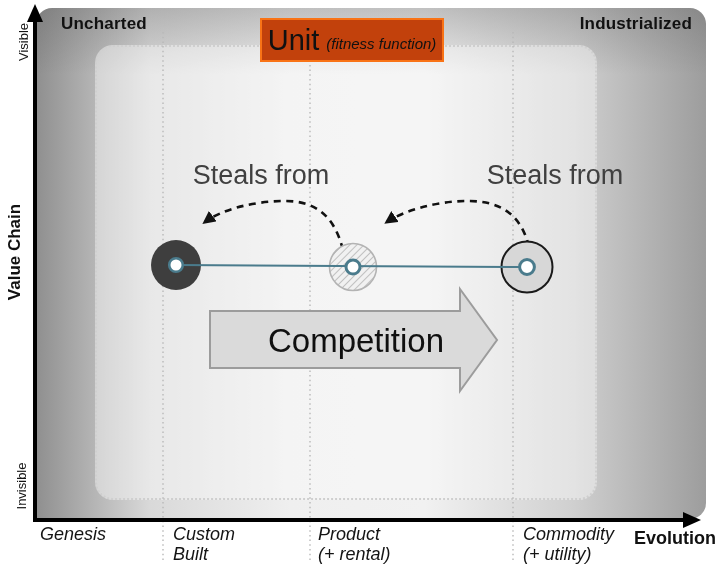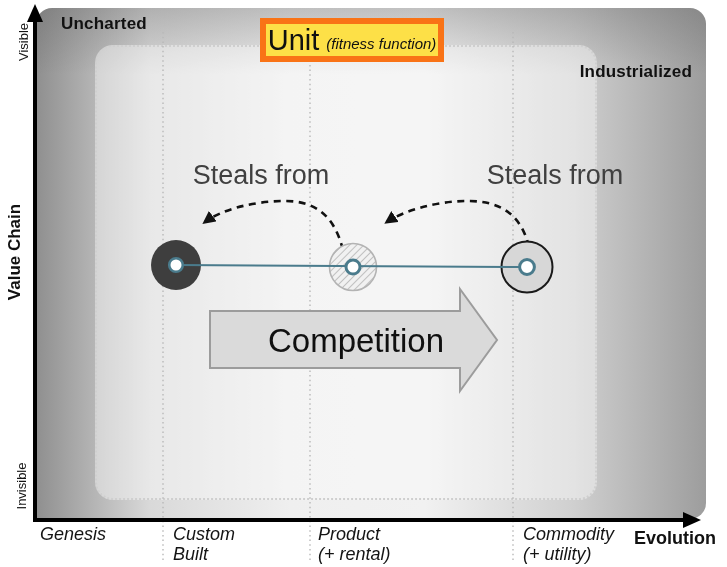--- a/index.html
+++ b/index.html
@@ -18,21 +18,21 @@
     position:absolute;left:95px;top:45px;width:502px;height:455px;
     border:2px dotted #cfcfcf;border-radius:18px;
     background:rgba(250,250,250,0.45);
     box-sizing:border-box;
   }
   svg.overlay{position:absolute;left:0;top:0;z-index:2;}
   .txt{position:absolute;z-index:3;white-space:nowrap;}
   .corner-label{font-weight:bold;font-size:17px;letter-spacing:.2px;}
   .unit-box{
     left:260px;top:18px;width:184px;height:44px;
-    background:#fde047;border:6px solid #f97316;box-sizing:border-box;
+    background:#c2410c;border:2px solid #f97316;box-sizing:border-box;
     display:flex;align-items:center;justify-content:center;gap:7px;
   }
   .unit-title{font-size:29px;line-height:1;}
   .unit-sub{font-size:15px;font-style:italic;padding-top:6px;}
   .steals{font-size:27px;width:210px;text-align:center;color:#404040;}
   .competition{
     left:212px;top:322px;width:248px;text-align:center;
     font-size:33px;color:#101010;margin-left:20px;
   }
   .vlabel{transform:translate(-50%,-50%) rotate(-90deg);transform-origin:center;}
@@ -81,21 +81,21 @@
     <circle cx="527" cy="267" r="7.4" fill="#ffffff" stroke="#4a7b8c" stroke-width="3"></circle>
 
     <line x1="35" y1="521" x2="35" y2="19" stroke="#000" stroke-width="4"></line>
     <polygon points="35,4 27,22 43,22" fill="#000"></polygon>
 
     <line x1="33" y1="520" x2="686" y2="520" stroke="#000" stroke-width="4"></line>
     <polygon points="701,520 683,512 683,528" fill="#000"></polygon>
   </svg>
 
   <div class="txt corner-label" style="left:61px;top:14px;">Uncharted</div>
-  <div class="txt corner-label" style="right:35px;top:14px;margin-top:48px;">Industrialized</div>
+  <div class="txt corner-label" style="right:35px;top:14px;">Industrialized</div>
 
   <div class="txt unit-box">
     <span class="unit-title">Unit</span>
     <span class="unit-sub">(fitness function)</span>
   </div>
 
   <div class="txt steals" style="left:156px;top:160px;">Steals from</div>
   <div class="txt steals" style="left:450px;top:160px;">Steals from</div>
   <div class="txt competition">Competition</div>
 

